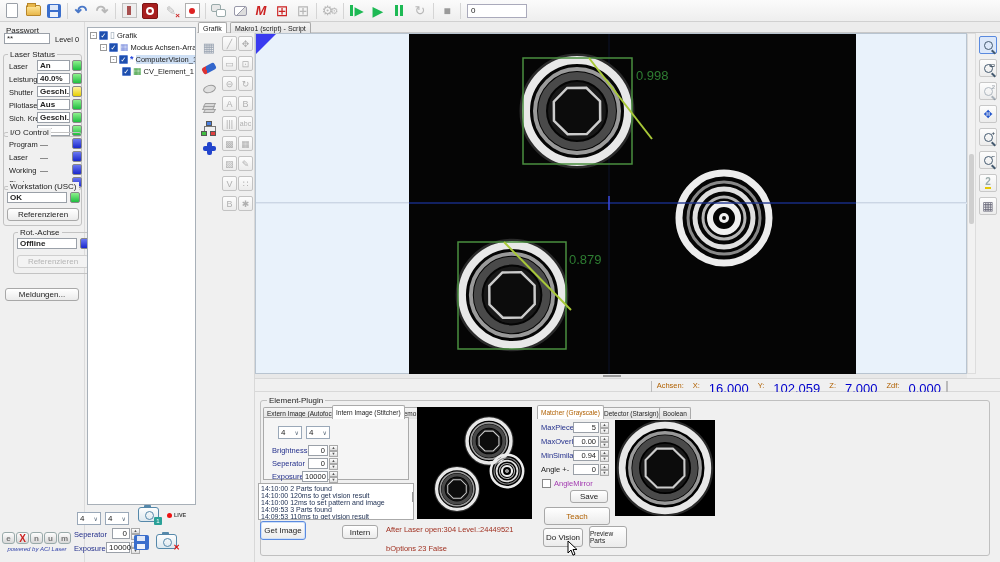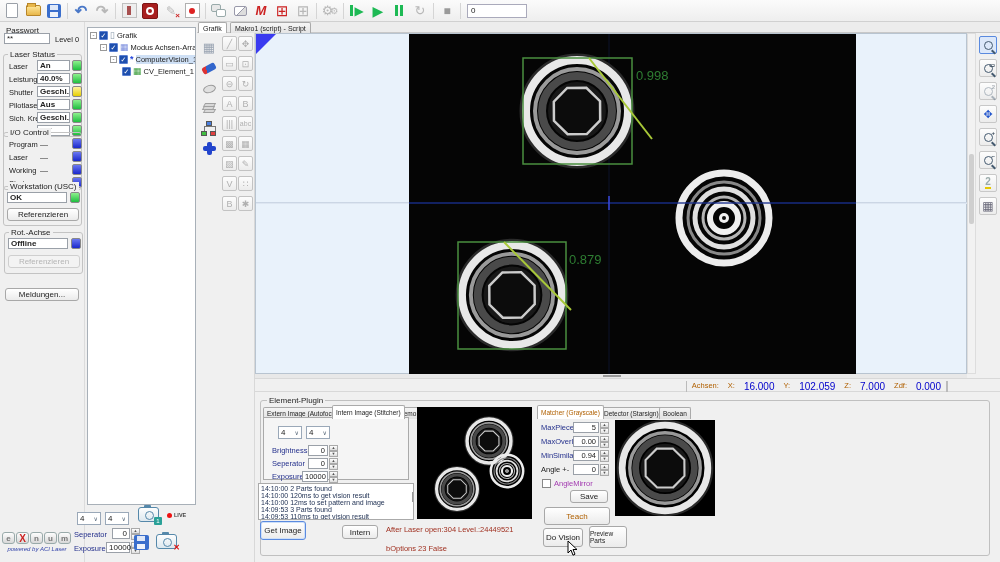--- a/index.html
+++ b/index.html
@@ -113,21 +113,21 @@
   .mag:after { content:""; position:absolute; right:-4px; bottom:-4px; width:5px; height:2px; background:#445a70; transform:rotate(45deg); }
   .zoTag { position:absolute; font-size:6px; font-weight:bold; color:#345; right:1px; top:1px; }
   .two { font-size:10px; font-weight:bold; color:#9aa; border-bottom:2px solid #e6c800; line-height:10px; }
   .gridic { color:#667; font-size:12px; }
   .bluearrows { color:#2255cc; font-size:11px; }
 
   
   #statusbar { left:255px; top:378px; width:745px; height:14px; background:#f0f0f0; border-top:1px solid #d8d8d8; border-bottom:1px solid #d8d8d8; }
   #statusbar .wrap { position:absolute; right:52px; top:2px; display:flex; gap:9px; border-left:1px solid #bbb; border-right:2px solid #bbb; padding:0 5px; }
   .olbl { color:#b06000; font-size:7.5px; }
-  .bval { color:#0000cc; font-size:10px; }
+  .bval { color:#0000cc; font-size:13px; }
 
   
   #plugin { left:255px; top:392px; width:745px; height:170px; background:#f0f0f0; }
   #pluggrp { position:absolute; left:5px; top:8px; width:730px; height:156px; border:1px solid #c0c0c0; border-radius:3px; }
   .ptab { position:absolute; height:12px; border:1px solid #aaa; border-bottom:none; border-radius:2px 2px 0 0; background:linear-gradient(#f4f4f4,#e2e2e2); font-size:6.5px; display:flex; align-items:center; padding:0 3px; white-space:nowrap; }
   .ptab.active { background:#fff; height:14px; z-index:2; }
   .orange { color:#b06000; }
   #tcontent { position:absolute; left:8px; top:25px; width:146px; height:63px; border:1px solid #aaa; background:#f5f5f5; }
   .flbl { position:absolute; font-size:7.5px; color:#24308c; white-space:nowrap; }
   .fval { position:absolute; background:#fff; border:1px solid #9aa0a8; font-size:7.5px; text-align:right; padding:0 2px; height:11px; line-height:10px; }
@@ -312,21 +312,21 @@
       </div>
   </div>
 
   <div class="grp" style="left:3px;top:164px;width:79px;height:40px">
     <span class="ttl">Workstation (USC)</span>
     <span class="valbox" style="left:3px;top:5px;width:60px">OK</span>
     <span class="led green" style="left:66px;top:5px"></span>
     <div class="btn" style="left:3px;top:21px;width:72px;height:13px">Referenzieren</div>
   </div>
 
-  <div class="grp" style="left:4px;top:210px;width:79px;height:42px">
+  <div class="grp" style="left:13px;top:210px;width:79px;height:42px">
     <span class="ttl">Rot.-Achse</span>
     <span class="valbox" style="left:3px;top:5px;width:60px">Offline</span>
     <span class="led blue" style="left:66px;top:5px"></span>
     <div class="btn disabled" style="left:3px;top:22px;width:72px;height:13px">Referenzieren</div>
   </div>
 
   <div class="btn" style="left:5px;top:266px;width:74px;height:13px">Meldungen...</div>
 </div>
 
 <div id="logo" class="abs">

